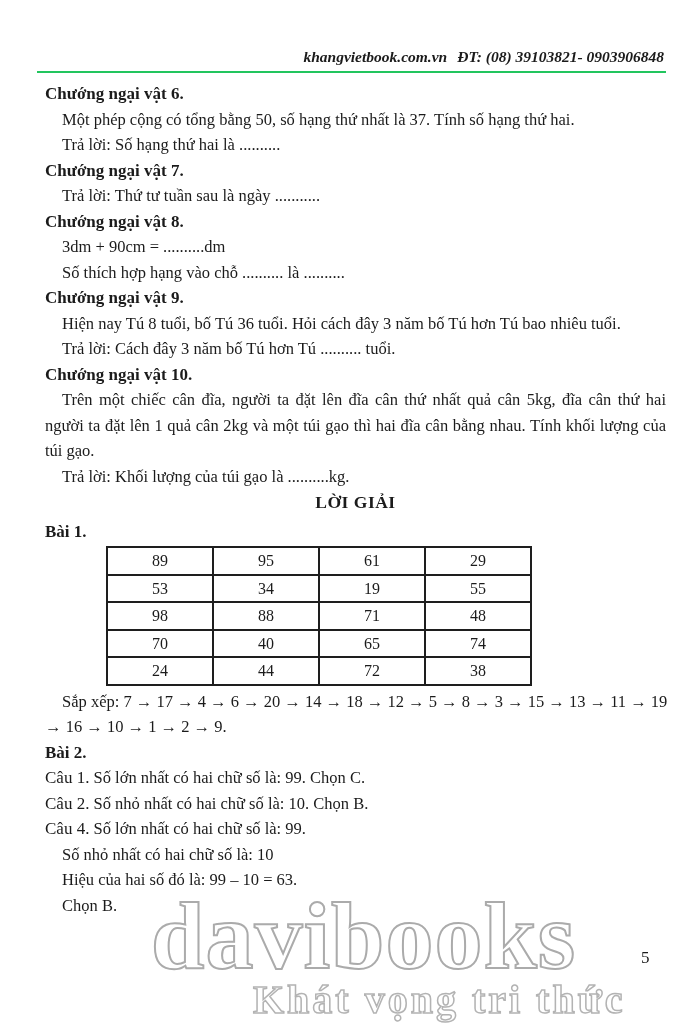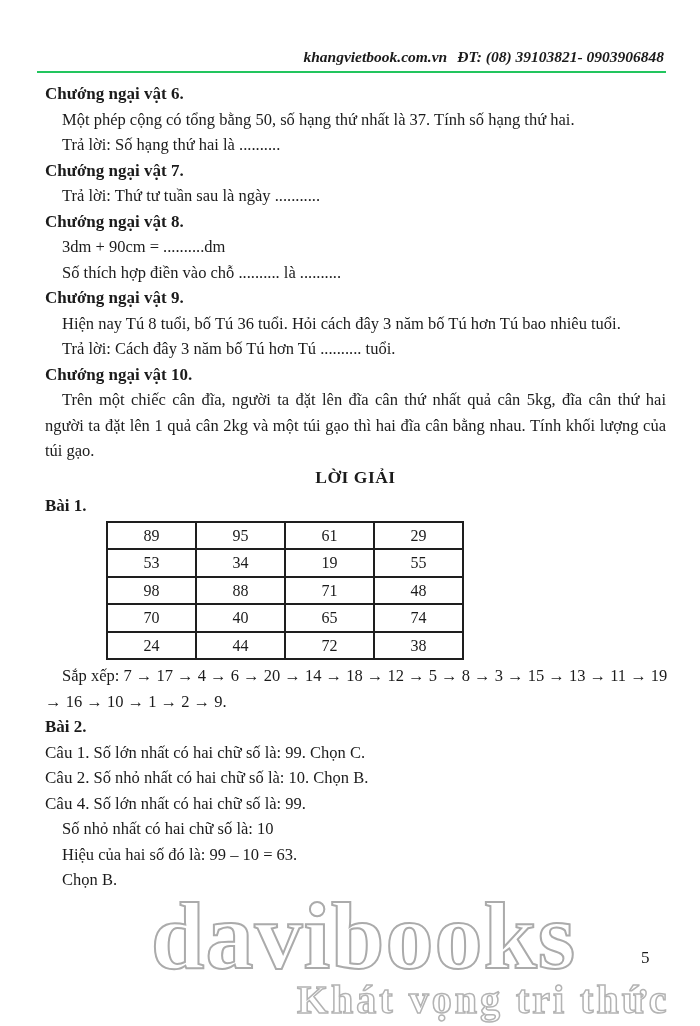--- a/index.html
+++ b/index.html
@@ -45,21 +45,21 @@
     line-height: 25.5px;
     margin: 1px 0 3px 0;
   }
   .bai { font-weight: bold; font-size: 17px; line-height: 25.5px; }
   table.numtable {
     border-collapse: collapse;
     margin: 2px 0 3px 61px;
   }
   table.numtable td {
     border: 2px solid #1e1e1e;
-    width: 89px;
+    width: 106px;
     height: 22px;
     text-align: center;
     font-size: 16px;
     padding: 0;
   }
   .sort1 { text-indent: 17px; white-space: nowrap; }
   .cau .b { font-weight: normal; font-size: 17px; }
   .wm {
     position: absolute;
     z-index: 0;
@@ -75,21 +75,20 @@
     font-size: 96px;
     line-height: 100px;
     letter-spacing: 1px;
   }
   .wm2 {
     left: 253px;
     top: 978px;
     font-size: 40px;
     line-height: 44px;
     letter-spacing: 3px;
-    margin-left: 44px;
     -webkit-text-stroke: 1.5px #b3b3b3;
   }
   .pagenum {
     position: absolute;
     z-index: 1;
     top: 948px;
     left: 641px;
     font-size: 17px;
   }
 </style>
@@ -104,28 +103,29 @@
 
   <h3 class="sec">Chướng ngại vật 6.</h3>
   <p class="ind">Một phép cộng có tổng bằng 50, số hạng thứ nhất là 37. Tính số hạng thứ hai.</p>
   <p class="ind plain">Trả lời: Số hạng thứ hai là ..........</p>
 
   <h3 class="sec">Chướng ngại vật 7.</h3>
   <p class="ind plain">Trả lời: Thứ tư tuần sau là ngày ...........</p>
 
   <h3 class="sec">Chướng ngại vật 8.</h3>
   <p class="ind plain">3dm + 90cm = ..........dm</p>
-  <p class="ind plain">Số thích hợp điền vào chỗ .......... là ..........</p>
+  <p class="ind plain">Số thích hợp hạng vào chỗ .......... là ..........</p>
 
   <h3 class="sec">Chướng ngại vật 9.</h3>
   <p class="ind">Hiện nay Tú 8 tuổi, bố Tú 36 tuổi. Hỏi cách đây 3 năm bố Tú hơn Tú bao nhiêu tuổi.</p>
   <p class="ind plain">Trả lời: Cách đây 3 năm bố Tú hơn Tú .......... tuổi.</p>
 
   <h3 class="sec">Chướng ngại vật 10.</h3>
   <p class="ind">Trên một chiếc cân đĩa, người ta đặt lên đĩa cân thứ nhất quả cân 5kg, đĩa cân thứ hai người ta đặt lên 1 quả cân 2kg và một túi gạo thì hai đĩa cân bằng nhau. Tính khối lượng của túi gạo.</p>
+  <p class="ind plain">Trả lời: Khối lượng của túi gạo là ..........kg.</p>
 
   <div class="solution-title">LỜI GIẢI</div>
 
   <p class="bai">Bài 1.</p>
 
   <table class="numtable">
     <tbody>
       <tr>
         <td>89</td>
         <td>95</td>

